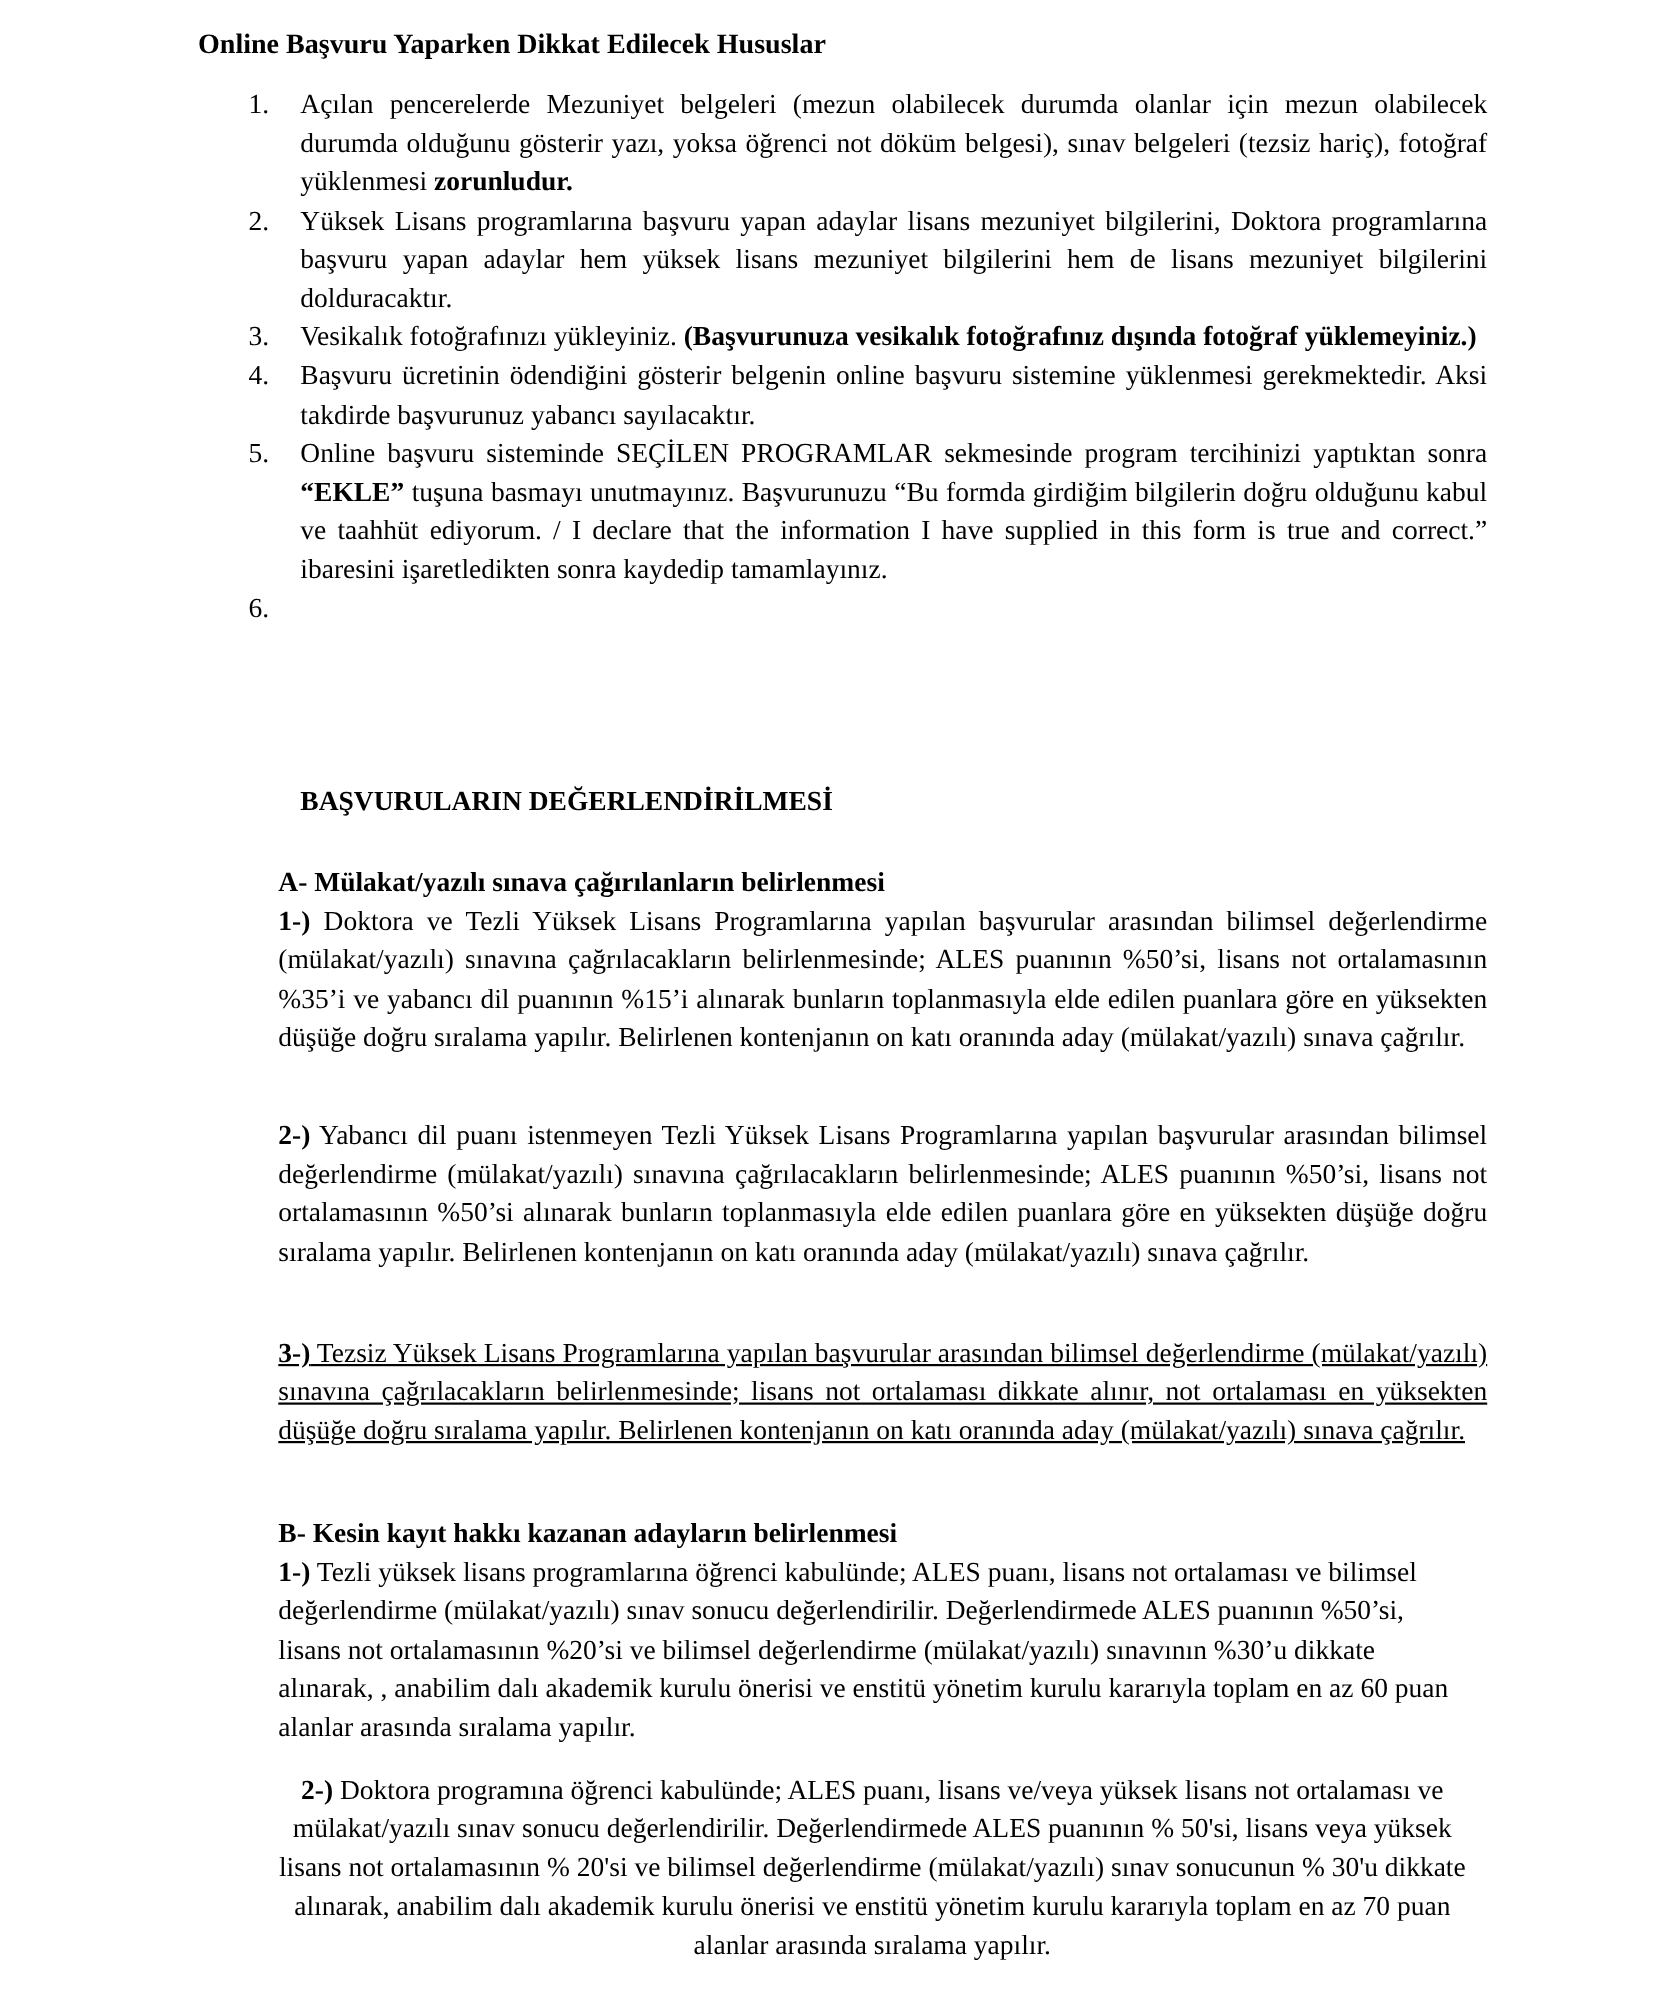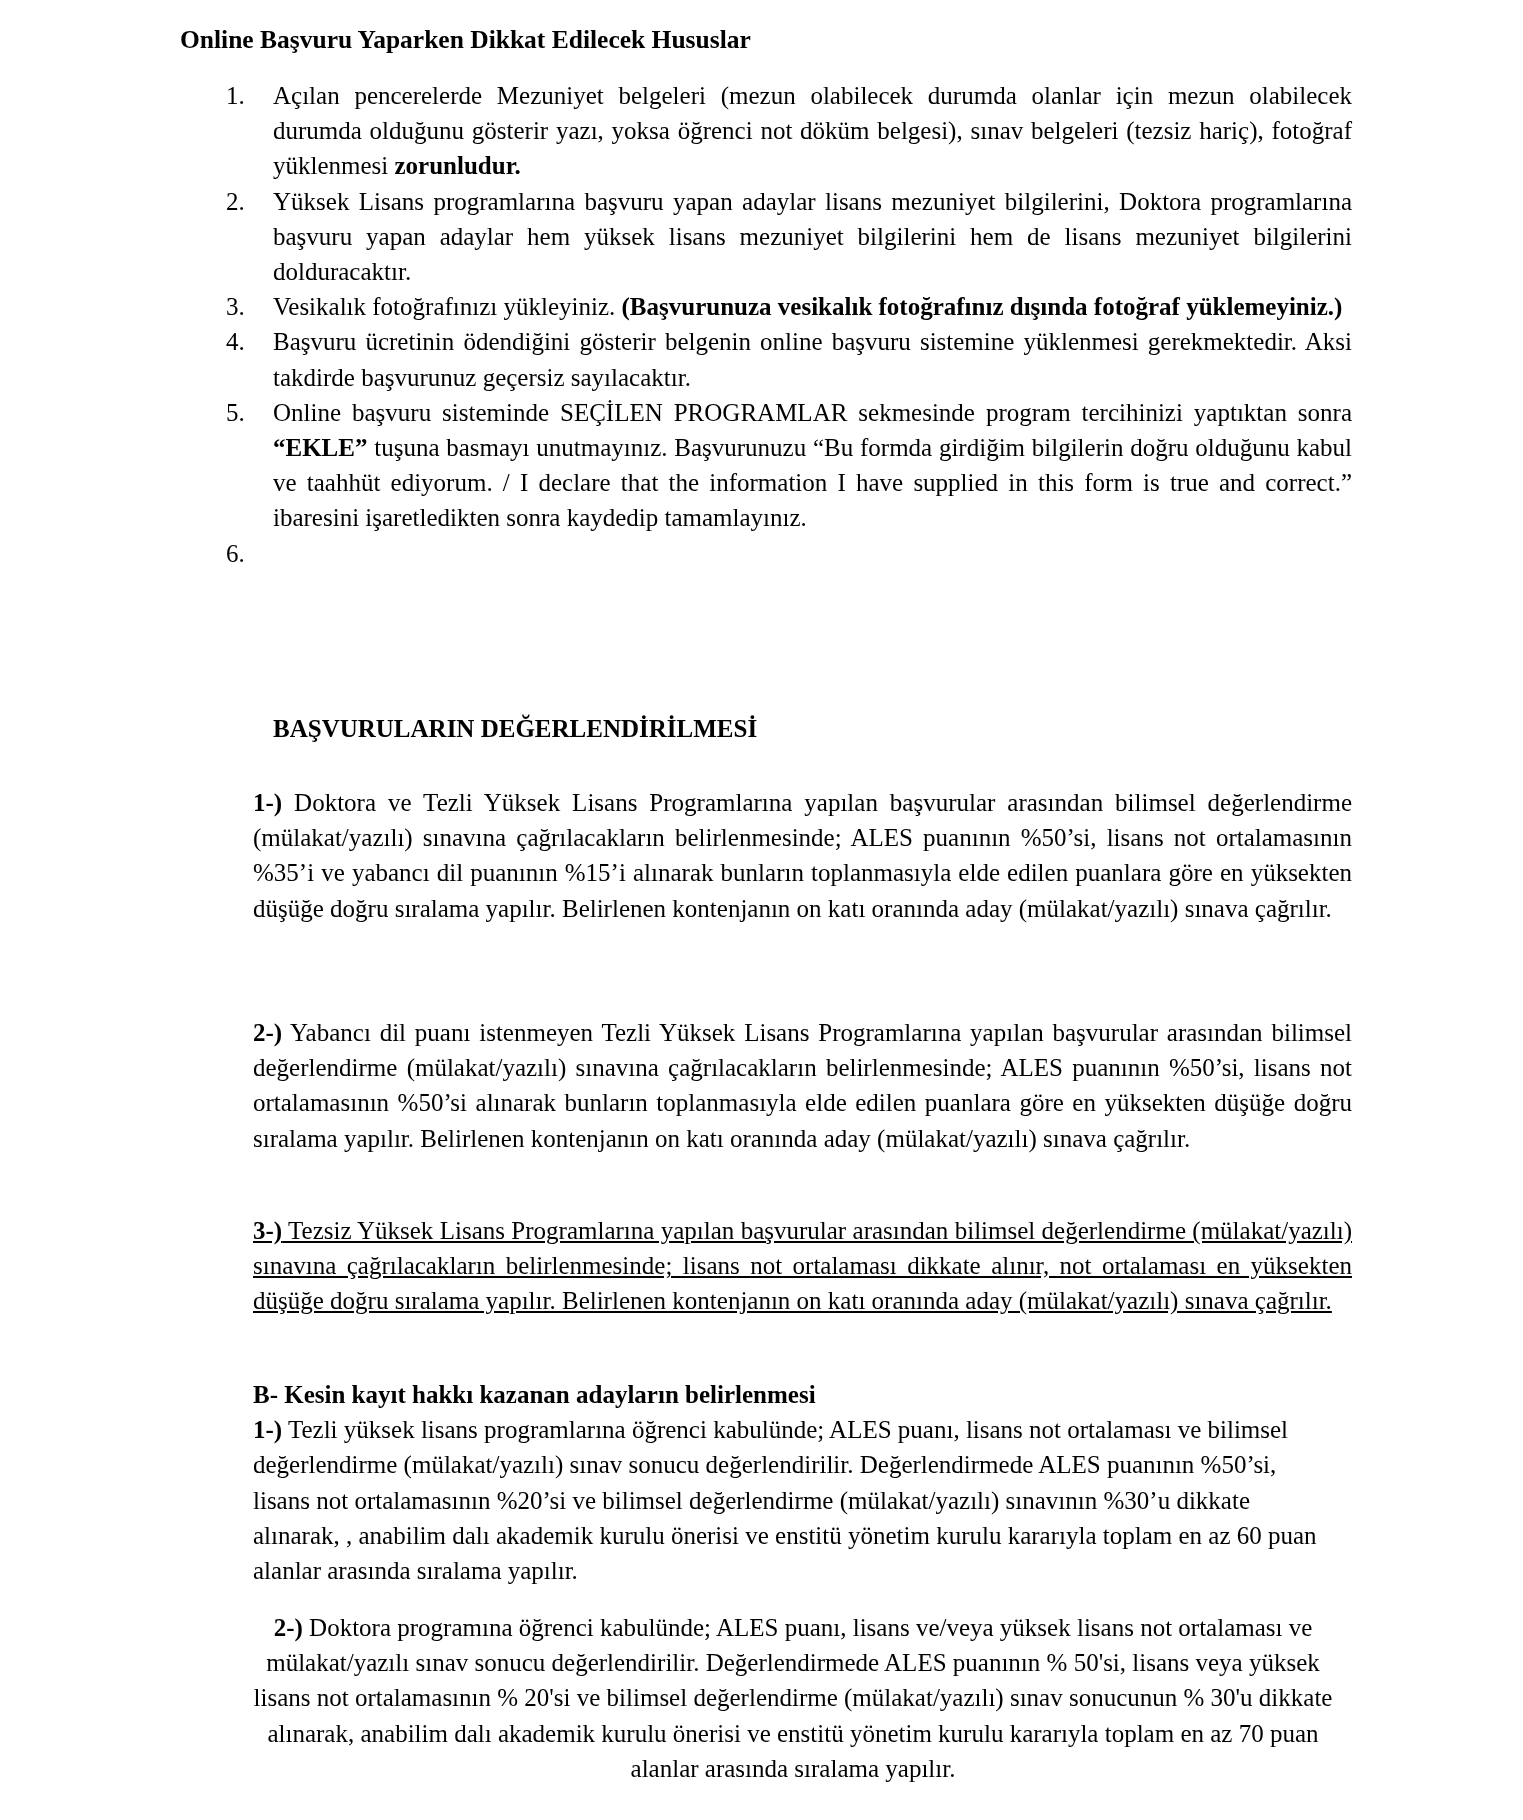--- a/index.html
+++ b/index.html
@@ -35,34 +35,35 @@
     <li>
       <span class="num">2.</span>
       <span>Yüksek Lisans programlarına başvuru yapan adaylar lisans mezuniyet bilgilerini, Doktora programlarına başvuru yapan adaylar hem yüksek lisans mezuniyet bilgilerini hem de lisans mezuniyet bilgilerini dolduracaktır.</span>
     </li>
     <li>
       <span class="num">3.</span>
       <span>Vesikalık fotoğrafınızı yükleyiniz.  </span><span class="b">(Başvurunuza vesikalık fotoğrafınız dışında fotoğraf yüklemeyiniz.)</span>
     </li>
     <li>
       <span class="num">4.</span>
-      <span>Başvuru ücretinin ödendiğini gösterir belgenin online başvuru sistemine yüklenmesi gerekmektedir. Aksi takdirde başvurunuz geçersiz sayılacaktır.</span>
+      <span>Başvuru ücretinin ödendiğini gösterir belgenin online başvuru sistemine yüklenmesi gerekmektedir. Aksi takdirde başvurunuz yabancı sayılacaktır.</span>
     </li>
     <li>
       <span class="num">5.</span>
       <span>Online başvuru sisteminde SEÇİLEN PROGRAMLAR sekmesinde program tercihinizi yaptıktan sonra </span><span class="b">“EKLE”</span><span> tuşuna basmayı unutmayınız.  Başvurunuzu  “Bu formda girdiğim bilgilerin doğru olduğunu kabul ve taahhüt ediyorum. / I declare that the information I have supplied in this form is true and correct.”  ibaresini işaretledikten sonra kaydedip tamamlayınız.</span>
     </li>
     <li>
       <span class="num">6.</span>
     </li>
   </ul>
 
   <div class="sec-heading">BAŞVURULARIN DEĞERLENDİRİLMESİ</div>
 
   <div class="block" style="top:785px;">
+    <p class="sub-title">A-  Mülakat/yazılı sınava çağırılanların belirlenmesi</p>
     <p><span class="b">1-)</span><span> Doktora ve Tezli Yüksek Lisans Programlarına yapılan başvurular arasından bilimsel değerlendirme  (mülakat/yazılı)  sınavına çağrılacakların belirlenmesinde;  ALES puanının %50’si,  lisans not ortalamasının  %35’i ve yabancı dil puanının  %15’i alınarak bunların toplanmasıyla elde edilen puanlara göre en yüksekten düşüğe doğru sıralama yapılır. Belirlenen kontenjanın on katı oranında aday (mülakat/yazılı) sınava çağrılır.</span></p>
   </div>
 
   <div class="block" style="top:1015px;">
     <p><span class="b">2-)</span><span> Yabancı dil puanı istenmeyen Tezli Yüksek Lisans Programlarına yapılan başvurular arasından bilimsel değerlendirme (mülakat/yazılı) sınavına çağrılacakların belirlenmesinde; ALES puanının %50’si, lisans not ortalamasının %50’si alınarak bunların toplanmasıyla elde edilen puanlara göre en yüksekten düşüğe doğru sıralama yapılır. Belirlenen kontenjanın on katı oranında aday (mülakat/yazılı) sınava çağrılır.</span></p>
   </div>
 
   <div class="block" style="top:1213px;text-decoration:underline;">
     <p><span class="b">3-)</span><span> Tezsiz Yüksek Lisans Programlarına yapılan başvurular arasından bilimsel değerlendirme (mülakat/yazılı) sınavına çağrılacakların belirlenmesinde; lisans not ortalaması dikkate alınır, not ortalaması en yüksekten düşüğe doğru sıralama yapılır. Belirlenen kontenjanın on katı oranında aday (mülakat/yazılı) sınava çağrılır.</span></p>
   </div>

